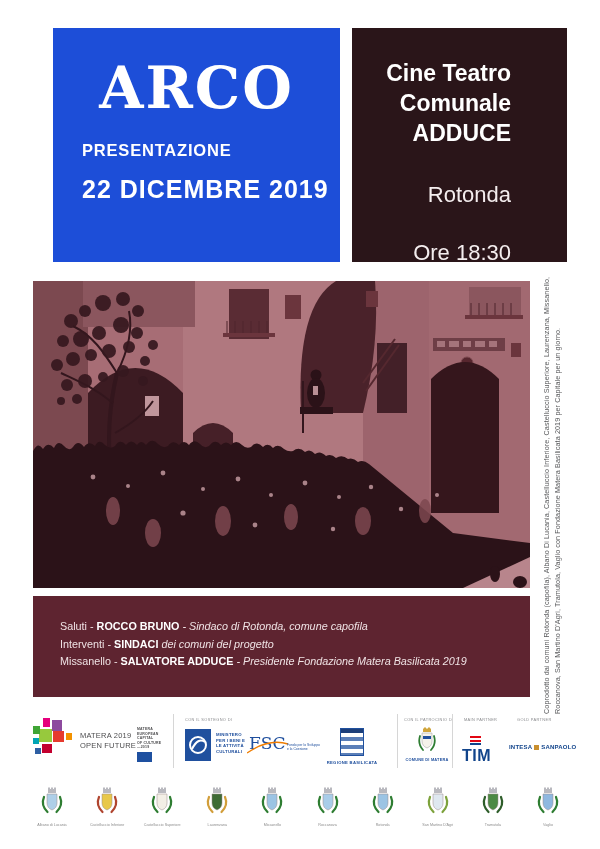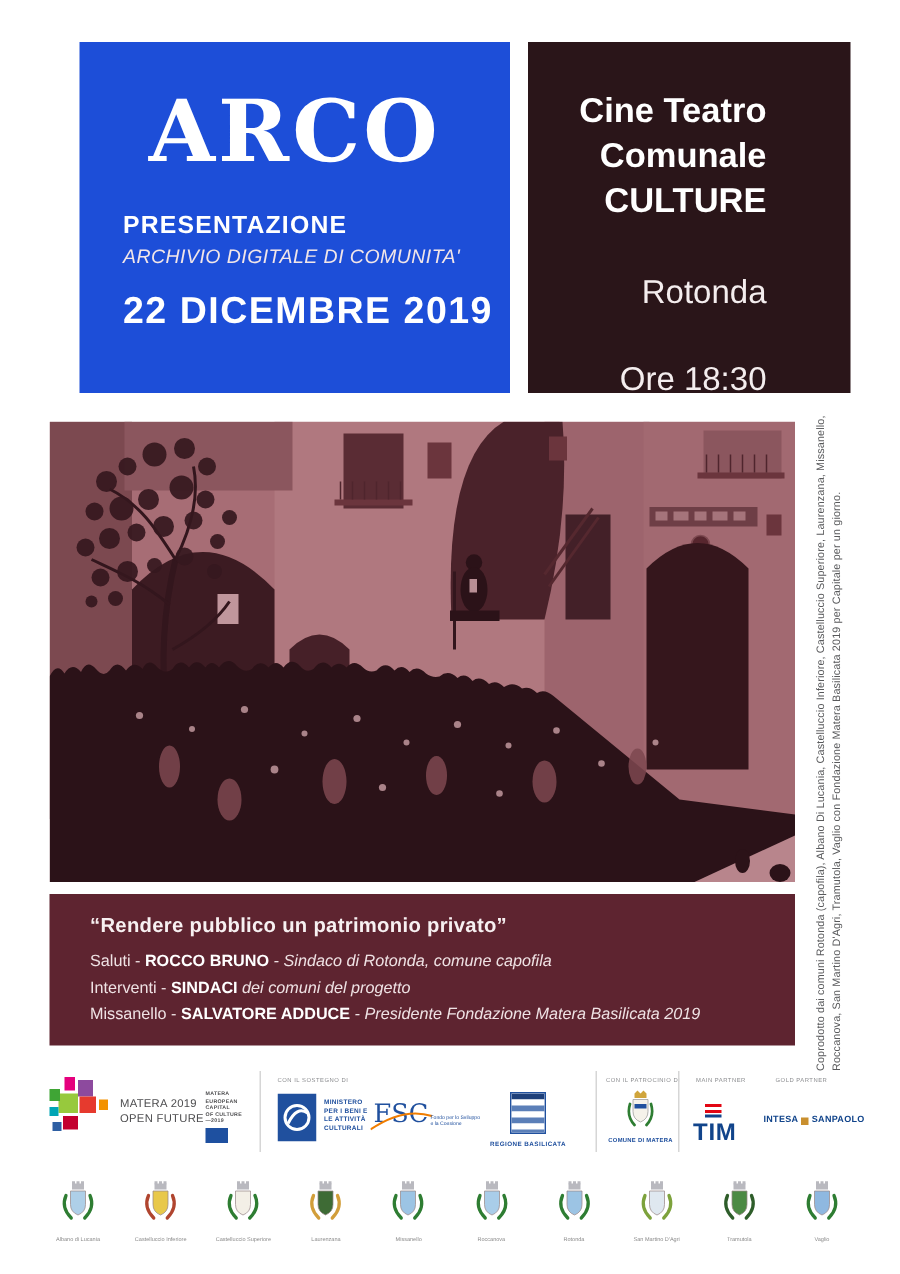--- a/index.html
+++ b/index.html
@@ -64,30 +64,29 @@
 </style>
 </head>
 <body>
 
 <div class="poster">
 
   <div class="box-left">
     <div class="arco">ARCO</div>
     <div class="hl-block">
       <div class="presentazione">PRESENTAZIONE</div>
-      <div class="archivio">ARCHIVIO DIGITALE DI COMUNITA'</div>
       <div class="eventdate">22 DICEMBRE 2019</div>
     </div>
   </div>
 
   <div class="box-right">
     <div class="venue">
       <div>Cine Teatro</div>
       <div>Comunale</div>
-      <div>CULTURE</div>
+      <div>ADDUCE</div>
     </div>
     <div class="city">Rotonda</div>
     <div class="time">Ore 18:30</div>
   </div>
 
   <div class="photo">
     <svg width="497" height="307" viewBox="0 0 497 307" preserveAspectRatio="none">
       <rect width="497" height="307" fill="#a76d75"></rect>
       <rect x="150" y="0" width="190" height="230" fill="#b0787f"></rect>
       <rect x="330" y="0" width="70" height="260" fill="#9d646d"></rect>
@@ -205,21 +204,20 @@
       </g>
     </svg>
   </div>
 
   <div class="credits">
     <div>Coprodotto dai comuni Rotonda (capofila), Albano Di Lucania, Castelluccio Inferiore, Castelluccio Superiore, Laurenzana, Missanello,</div>
     <div>Roccanova, San Martino D'Agri, Tramutola, Vaglio con Fondazione Matera Basilicata 2019 per Capitale per un giorno.</div>
   </div>
 
   <div class="infobox">
-    <div class="quote">“Rendere pubblico un patrimonio privato”</div>
     <div class="prog">
       <div>
         <span>Saluti -</span>
         <b>ROCCO BRUNO</b>
         <i>- Sindaco di Rotonda, comune capofila</i>
       </div>
       <div>
         <span>Interventi -</span>
         <b>SINDACI</b>
         <i>dei comuni del progetto</i>

